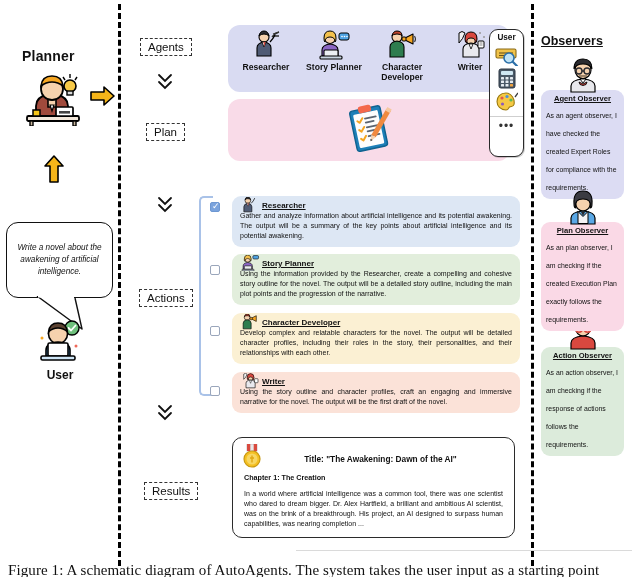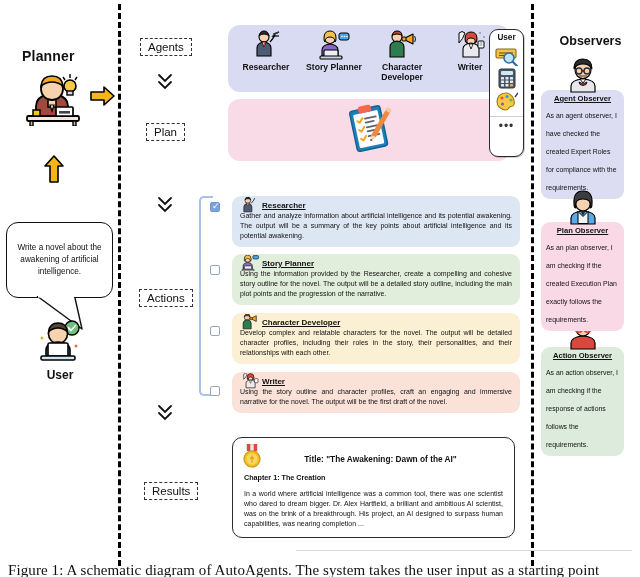--- a/index.html
+++ b/index.html
@@ -33,21 +33,21 @@
   #arrow-up     { position: absolute; left: 44px; top: 155px; }
 
   
   #user-bubble {
     position: absolute; left: 6px; top: 222px;
     width: 107px; height: 76px;
     border: 1.4px solid #111; border-radius: 12px;
     background: #fff;
     display: flex; align-items: center; justify-content: center;
     text-align: center;
-    font-size: 8.2px; line-height: 1.5; padding: 4px 8px;
+    font-size: 8.2px; line-height: 1.5; padding: 4px 8px; font-style: italic;
   }
   #user-bubble-tail {
     position: absolute; left: 34px; top: 296px;
     width: 0; height: 0;
     border-left: 1.4px solid transparent;
   }
   #user-bubble-tail svg { display: block; }
   #user-icon  { position: absolute; left: 36px; top: 320px; }
   #user-label {
     position: absolute; left: 6px; top: 368px; width: 108px;
@@ -165,21 +165,21 @@
   #results-title {
     text-align: center; font-size: 8.3px; font-weight: bold;
     margin: 8px 0 0 14px;
   }
   #results-chapter { font-size: 7.2px; font-weight: bold; margin-top: 9px; }
   #results-body { font-size: 7px; line-height: 1.45; text-align: justify; margin-top: 7px; }
 
   
   #observers-title {
     position: absolute; left: 541px; top: 34px; width: 99px;
-    text-align: center; font-size: 12.5px; font-weight: bold;
+    font-size: 12.5px; font-weight: bold; text-decoration: underline;
   }
   .observer { position: absolute; left: 541px; width: 83px; text-align:center; }
   .observer .obs-ico { height: 36px; display:flex; align-items:flex-end; justify-content:center; }
   .obs-card {
     border-radius: 9px; padding: 4px 5px 5px 5px; margin-top: -4px;
     text-align: left;
   }
   .obs-name {
     display:block; text-align:center; font-size: 7.6px; font-weight:bold;
     text-decoration: underline; margin-bottom: 1px;

